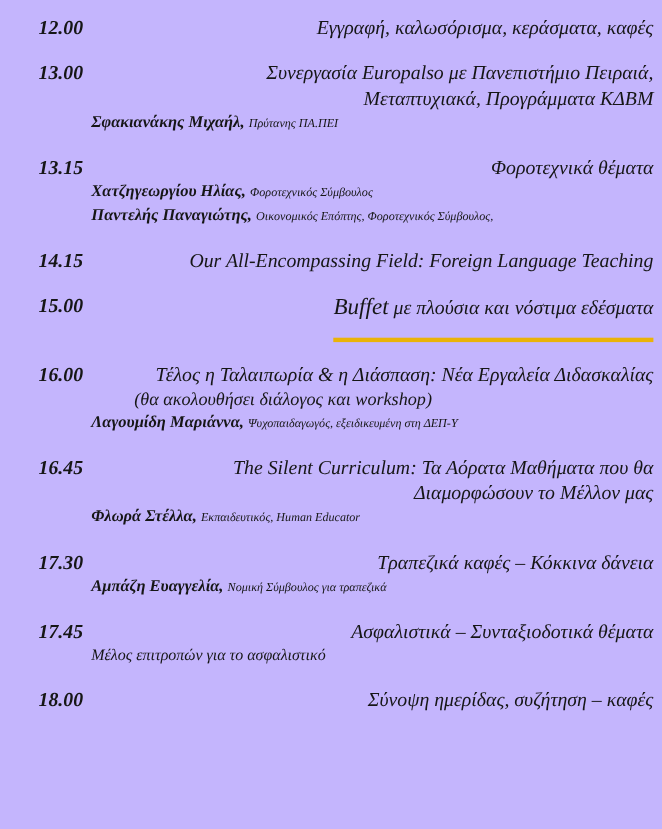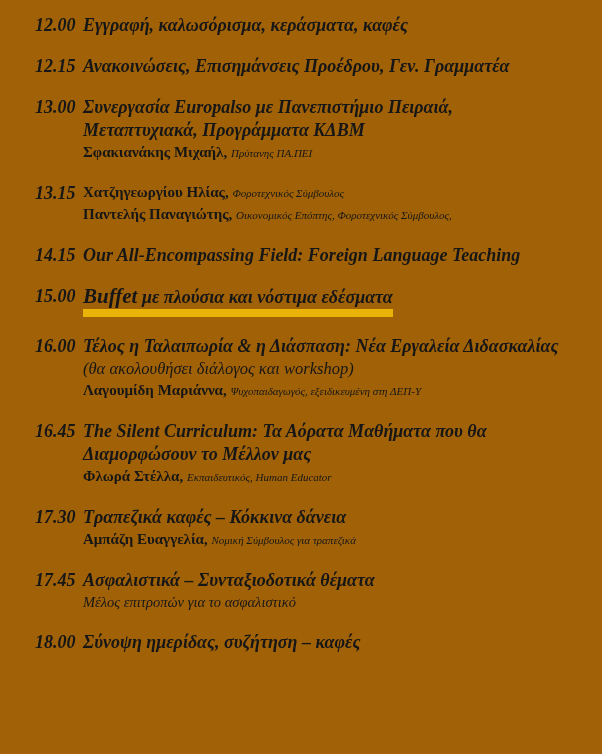--- a/index.html
+++ b/index.html
@@ -6,21 +6,21 @@
     margin: 0;
     padding: 0;
     background: #ffffff;
     width: 602px;
   }
   #page {
     width: 602px;
     height: 754px;
     box-sizing: border-box;
     padding: 14px 8px 0 35px;
-    background: #a16207;
+    background: #c4b5fd;
     color: #161616;
     font-family: "Liberation Serif", "DejaVu Serif", serif;
     overflow: hidden;
   }
   .entry {
     display: flex;
     align-items: flex-start;
     margin-bottom: 18px;
   }
   .time {
@@ -29,90 +29,88 @@
     font-style: italic;
     font-size: 18px;
     line-height: 23px;
     white-space: nowrap;
   }
   .content {
     flex: 1 1 auto;
     min-width: 0;
   }
   .title-line {
-    font-weight: bold;
+    font-weight: normal;
     font-style: italic;
     font-size: 18px;
     line-height: 23px;
     white-space: nowrap;
+    text-align: right;
   }
   .subtitle-line {
     font-style: italic;
     font-weight: normal;
     font-size: 16.5px;
     line-height: 22px;
     white-space: nowrap;
+    margin-left: 39px;
   }
   .speaker-line {
     font-size: 15px;
     line-height: 21px;
     white-space: nowrap;
   }
   .sp-name {
     font-weight: bold;
+    font-style: italic;
   }
   .sp-role {
     font-style: italic;
     font-weight: normal;
     font-size: 11px;
   }
   .note-line {
     font-style: italic;
     font-weight: normal;
     font-size: 14.5px;
     line-height: 21px;
     white-space: nowrap;
   }
   .underlined {
     display: inline-block;
-    border-bottom: 8px solid #eab308;
-    padding-bottom: 0;
+    border-bottom: 4px solid #eab308;
+    padding-bottom: 16px;
   }
   .lead-large {
     font-size: 21px;
   }
 </style>
 </head>
 <body>
 
 <div id="page">
   <div id="schedule">
       <div class="entry">
         <div class="time">12.00</div>
         <div class="content">
           <div class="title-line">Εγγραφή, καλωσόρισμα, κεράσματα, καφές</div>
         </div>
       </div>
       <div class="entry">
-        <div class="time">12.15</div>
-        <div class="content">
-          <div class="title-line">Ανακοινώσεις, Επισημάνσεις Προέδρου, Γεν. Γραμματέα</div>
-        </div>
-      </div>
-      <div class="entry">
         <div class="time">13.00</div>
         <div class="content">
           <div class="title-line">Συνεργασία Europalso με Πανεπιστήμιο Πειραιά,</div>
           <div class="title-line">Μεταπτυχιακά, Προγράμματα ΚΔΒΜ</div>
           <div class="speaker-line"><span class="sp-name">Σφακιανάκης Μιχαήλ,</span> <span class="sp-role"> Πρύτανης ΠΑ.ΠΕΙ</span></div>
         </div>
       </div>
       <div class="entry">
         <div class="time">13.15</div>
         <div class="content">
+          <div class="title-line">Φοροτεχνικά θέματα</div>
           <div class="speaker-line"><span class="sp-name">Χατζηγεωργίου Ηλίας,</span> <span class="sp-role"> Φοροτεχνικός Σύμβουλος</span></div>
           <div class="speaker-line"><span class="sp-name">Παντελής Παναγιώτης,</span> <span class="sp-role"> Οικονομικός Επόπτης, Φοροτεχνικός Σύμβουλος,</span></div>
         </div>
       </div>
       <div class="entry">
         <div class="time">14.15</div>
         <div class="content">
           <div class="title-line">Our All-Encompassing Field: Foreign Language Teaching</div>
         </div>
       </div>

